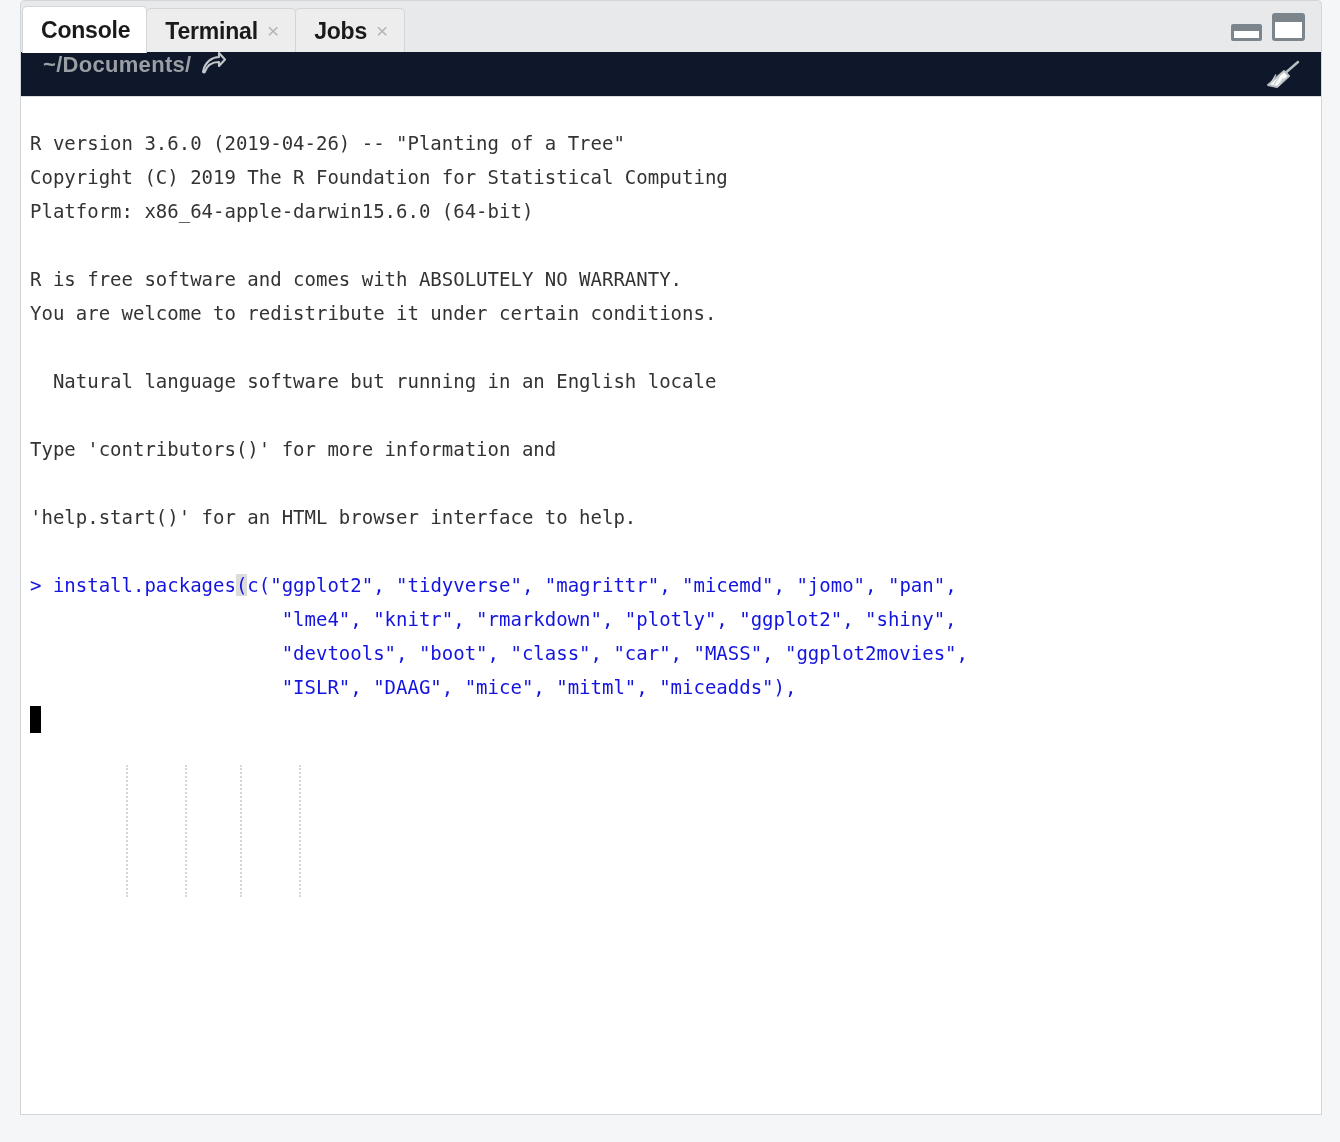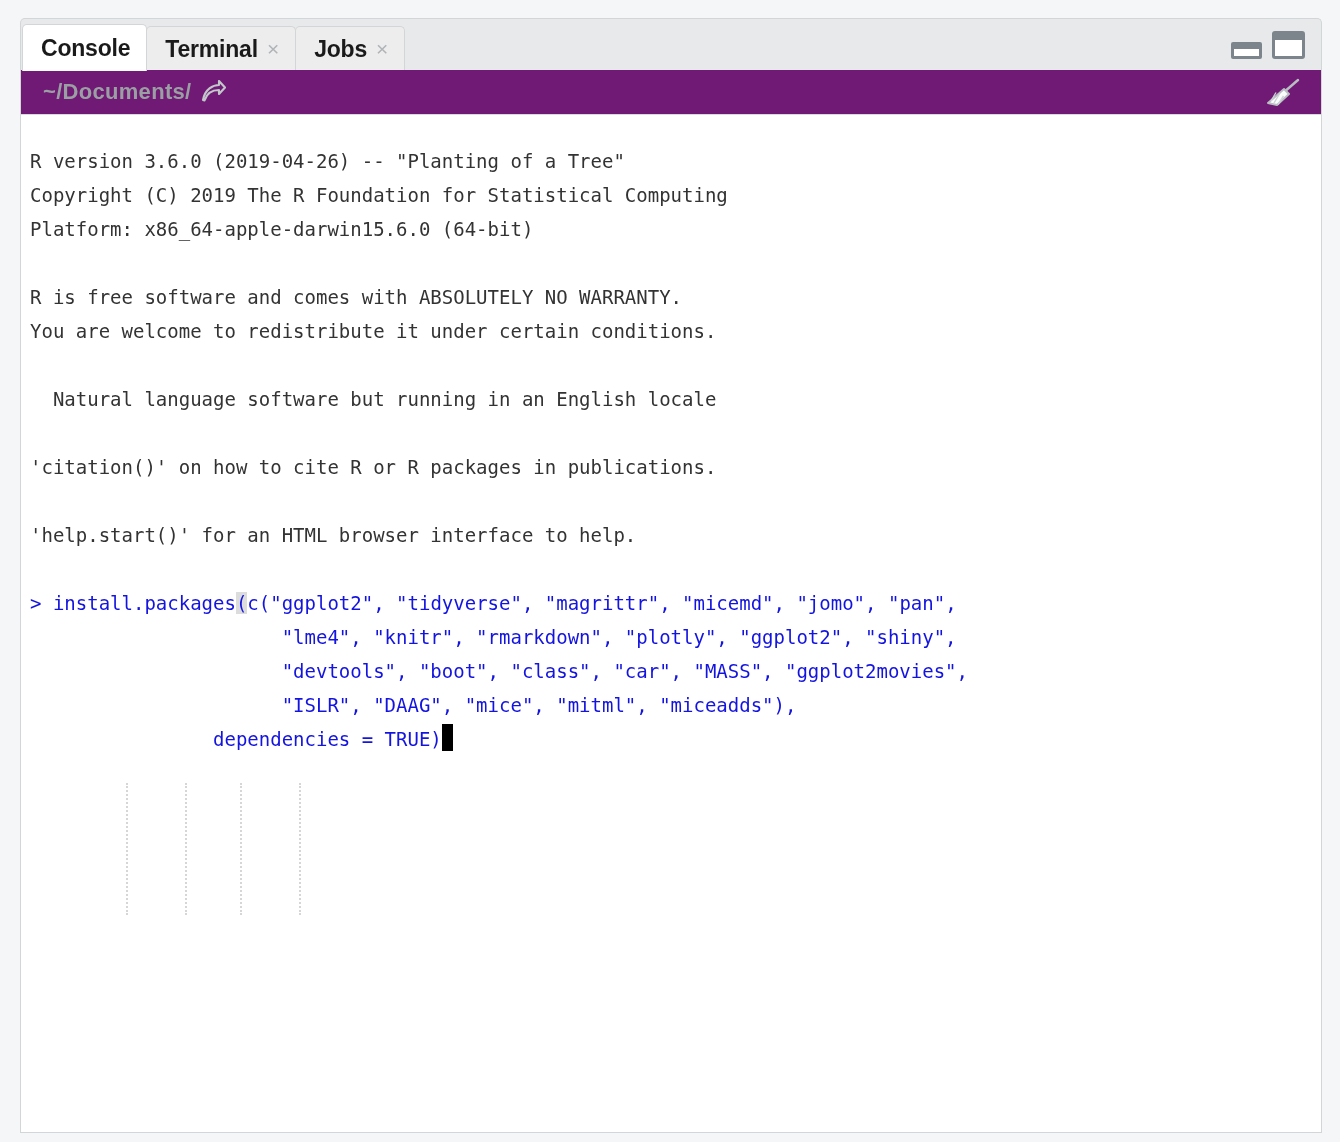--- a/index.html
+++ b/index.html
@@ -8,21 +8,21 @@
     background: #f4f6f7;
     width: 1340px;
     height: 1142px;
     overflow: hidden;
     font-family: "Liberation Sans", sans-serif;
   }
 
   #app {
     position: absolute;
     left: 20px;
-    top: 18px;
+    top: 0;
     width: 1054px;
     height: 1118px;
   }
 
   
   .tabbar {
     position: absolute;
     left: 0;
     top: 0;
     width: 1302px;
@@ -114,26 +114,26 @@
   }
 
   
   .pathbar {
     position: absolute;
     left: 0;
     top: 52px;
     width: 1302px;
     height: 45px;
     box-sizing: border-box;
-    background: #701a75;
+    background: #0f172a;
     border: 1px solid #d3d6d8;
     border-top: none;
     border-bottom: 1px solid #d9dcde;
     display: flex;
-    align-items: center;
+    align-items: flex-start;
   }
 
   .path-text {
     margin-left: 22px;
     font-family: "Liberation Sans", sans-serif;
     font-size: 22px;
     font-weight: bold;
     color: #9a9fa3;
     letter-spacing: 0.3px;
     white-space: nowrap;
@@ -279,29 +279,29 @@
 
       <div class="cline">R version 3.6.0 (2019-04-26) -- "Planting of a Tree"</div>
       <div class="cline">Copyright (C) 2019 The R Foundation for Statistical Computing</div>
       <div class="cline">Platform: x86_64-apple-darwin15.6.0 (64-bit)</div>
       <div class="cline blank">&nbsp;</div>
       <div class="cline">R is free software and comes with ABSOLUTELY NO WARRANTY.</div>
       <div class="cline">You are welcome to redistribute it under certain conditions.</div>
       <div class="cline blank">&nbsp;</div>
       <div class="cline">  Natural language software but running in an English locale</div>
       <div class="cline blank">&nbsp;</div>
-      <div class="cline">'citation()' on how to cite R or R packages in publications.</div>
+      <div class="cline">Type 'contributors()' for more information and</div>
       <div class="cline blank">&nbsp;</div>
       <div class="cline">'help.start()' for an HTML browser interface to help.</div>
       <div class="cline blank">&nbsp;</div>
 
       <div class="cline cmd"><span>&gt; install.packages</span><span class="paren-hl">(</span><span>c("ggplot2", "tidyverse", "magrittr", "micemd", "jomo", "pan",</span></div>
 
       <div class="cline cmd">                      "lme4", "knitr", "rmarkdown", "plotly", "ggplot2", "shiny",</div>
       <div class="cline cmd">                      "devtools", "boot", "class", "car", "MASS", "ggplot2movies",</div>
       <div class="cline cmd">                      "ISLR", "DAAG", "mice", "mitml", "miceadds"),</div>
 
-      <div class="cline cmd"><span>                dependencies = TRUE)</span><span class="cursor"></span></div>
+      <div class="cline cmd"><span class="cursor"></span></div>
 
     </div>
   </div>
 
 </div>
 
 </body></html>

